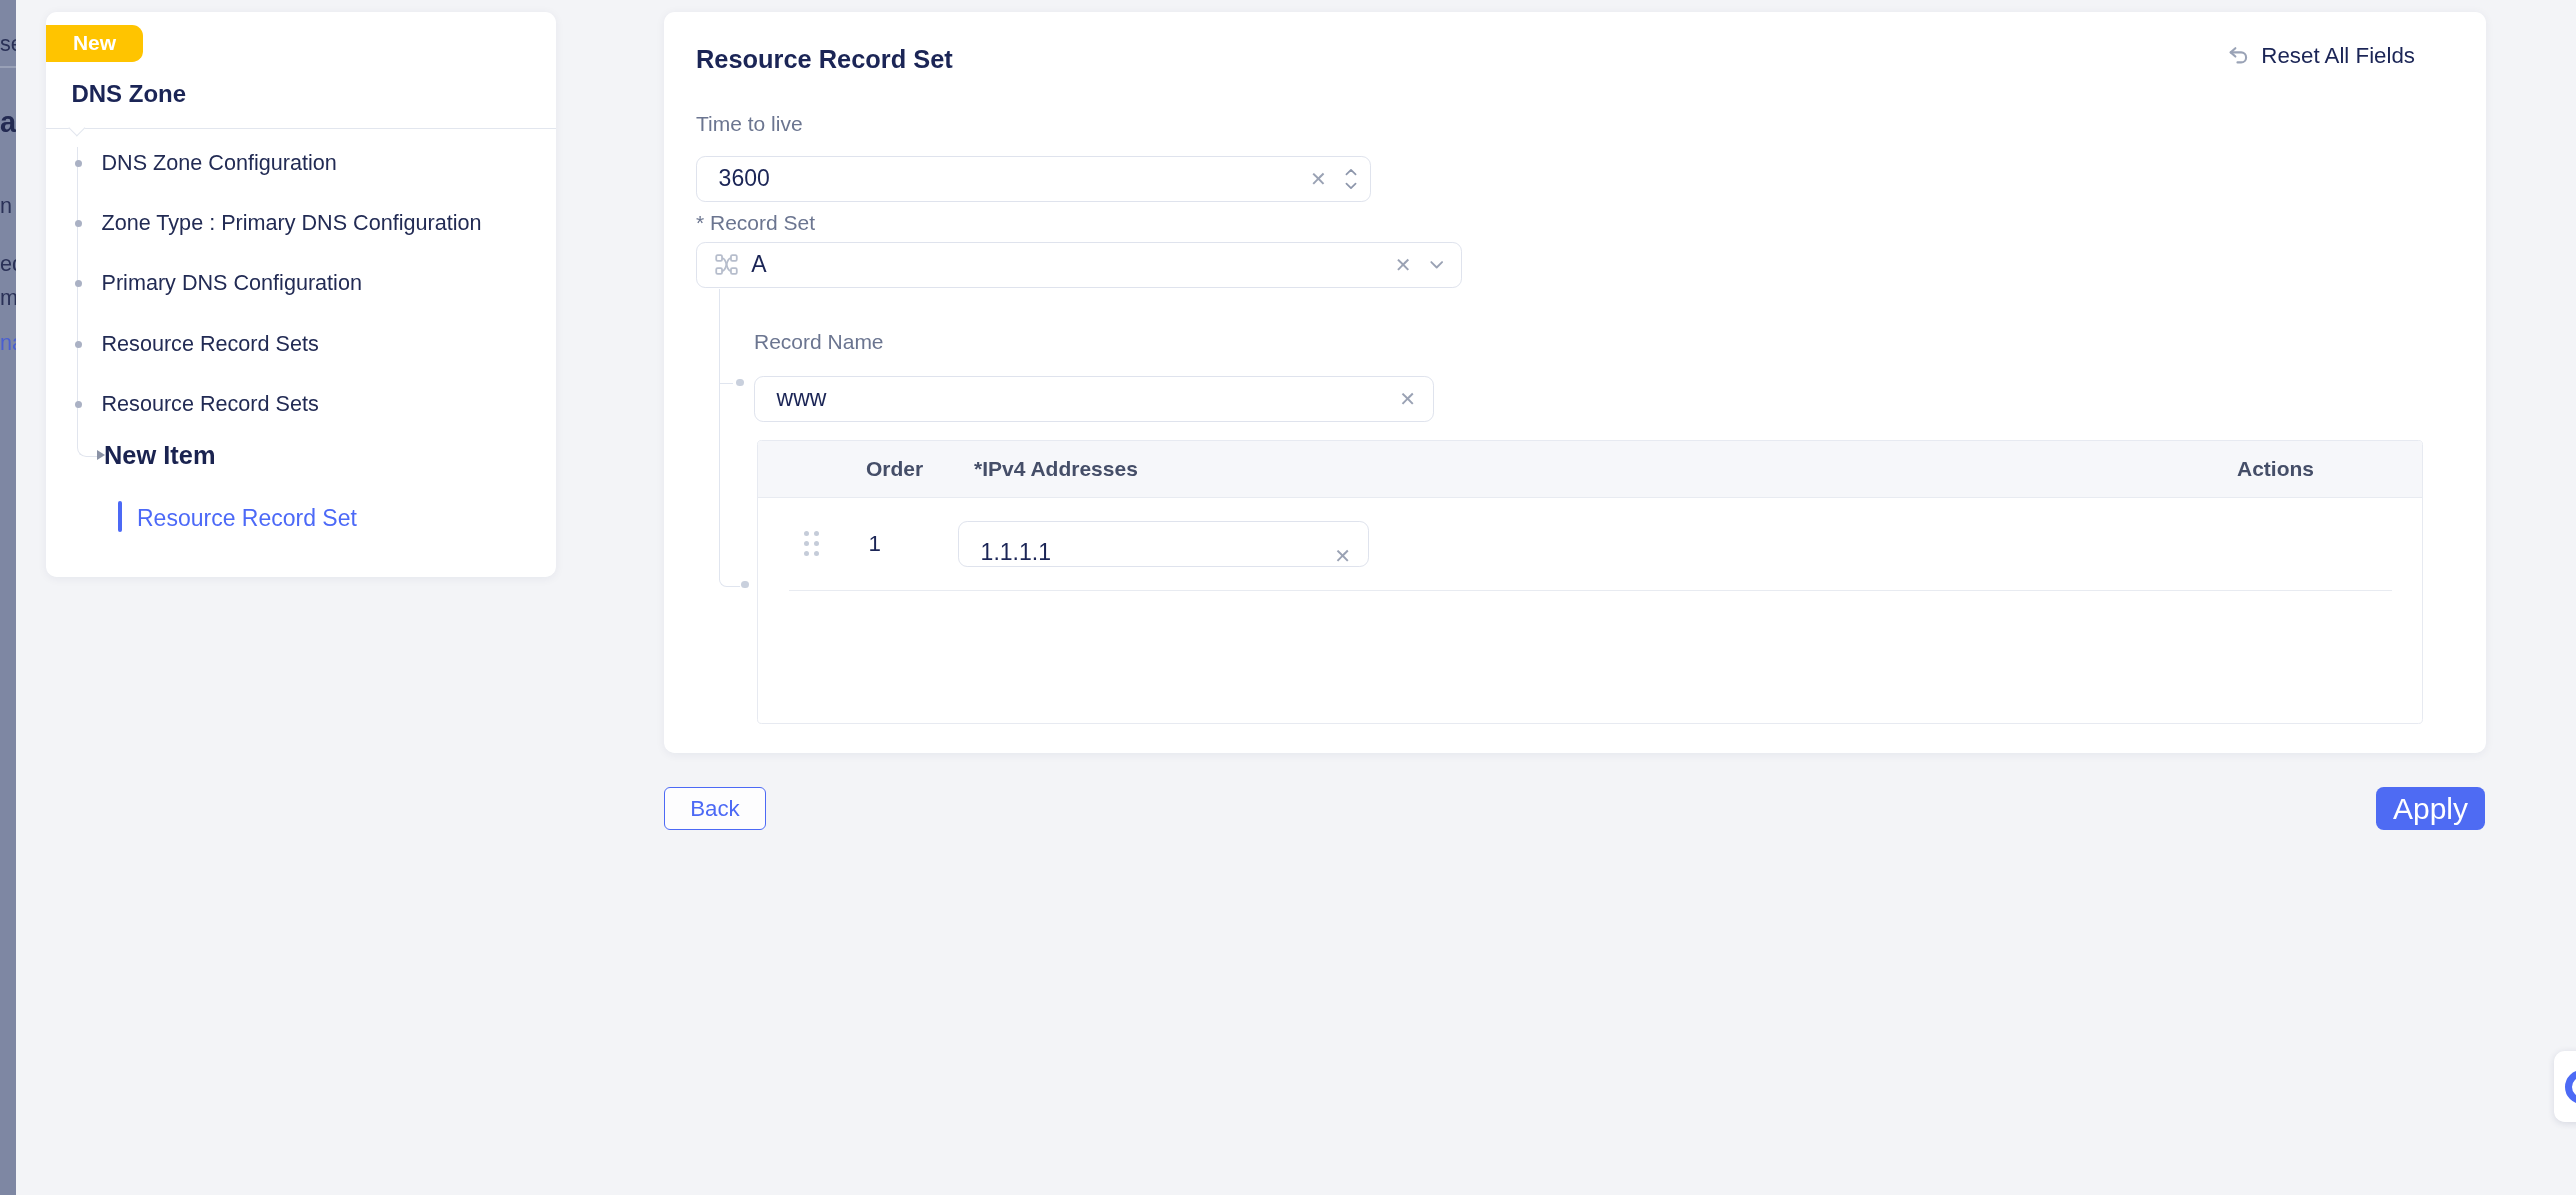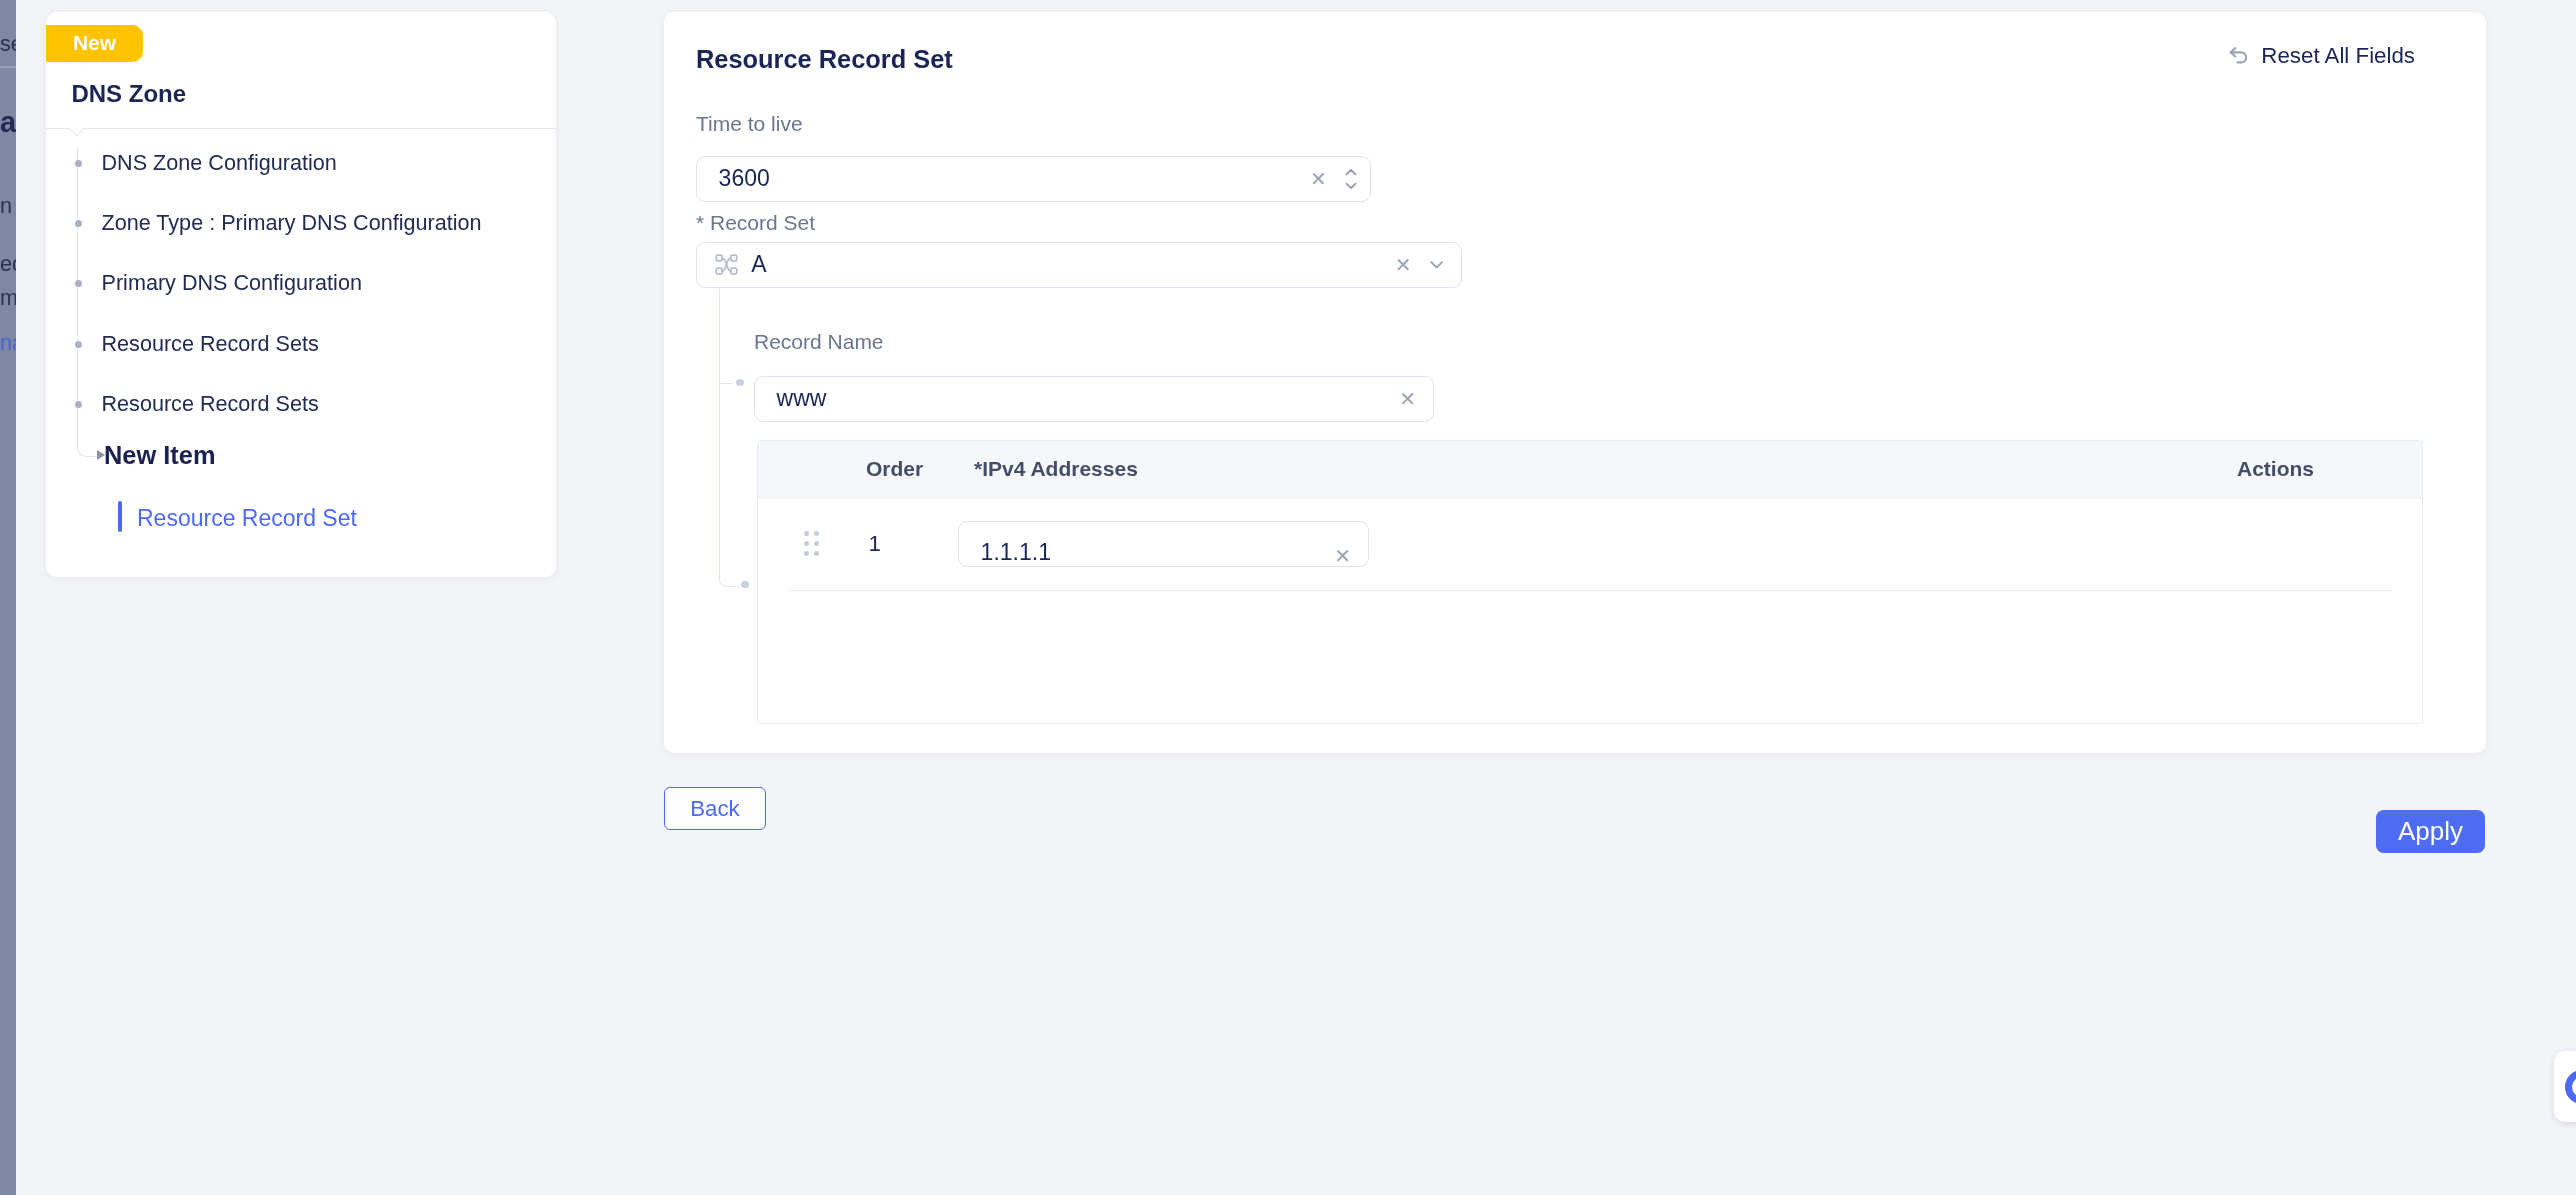--- a/index.html
+++ b/index.html
@@ -88,21 +88,21 @@
   .cell-order{font-size:22.3px;color:#1b2556;padding-left:18.5px;}
   .addzone{position:absolute;left:0;right:0;top:185px;display:flex;justify-content:center;}
   .add-btn{display:flex;align-items:center;gap:9.2px;height:48px;padding:0 20px;background:#fff;
     border:1.5px solid #4c69f5;border-radius:7.7px;color:#4c69f5;font-size:22.3px;cursor:pointer;box-sizing:border-box;}
 
   
   .back-btn{position:absolute;left:664px;top:787px;width:102px;height:43px;background:#fdfdfe;
     border:1.5px solid #4c69f5;border-radius:6px;color:#4c69f5;font-size:22.3px;display:flex;align-items:center;
     justify-content:center;cursor:pointer;box-sizing:border-box;}
   .apply-btn{position:absolute;left:2376px;top:787px;width:109px;height:43px;background:#4e6bf3;border:none;
-    border-radius:7.7px;color:#fff;font-size:26px;display:flex;align-items:center;justify-content:center;cursor:pointer;margin-top:23px;}
+    border-radius:7.7px;color:#fff;font-size:30px;display:flex;align-items:center;justify-content:center;cursor:pointer;}
 
   
   .float-widget{position:absolute;left:2554px;top:1051px;width:46px;height:71px;background:#fff;
     border-radius:10.8px;box-shadow:0 1.5px 7.7px rgba(25,35,80,.12);}
   .float-ring{position:absolute;left:10.8px;top:18.5px;width:34px;height:34px;border-radius:50%;
     border:7px solid #4c6af5;box-sizing:border-box;}
 </style>
 </head>
 <body>
 

